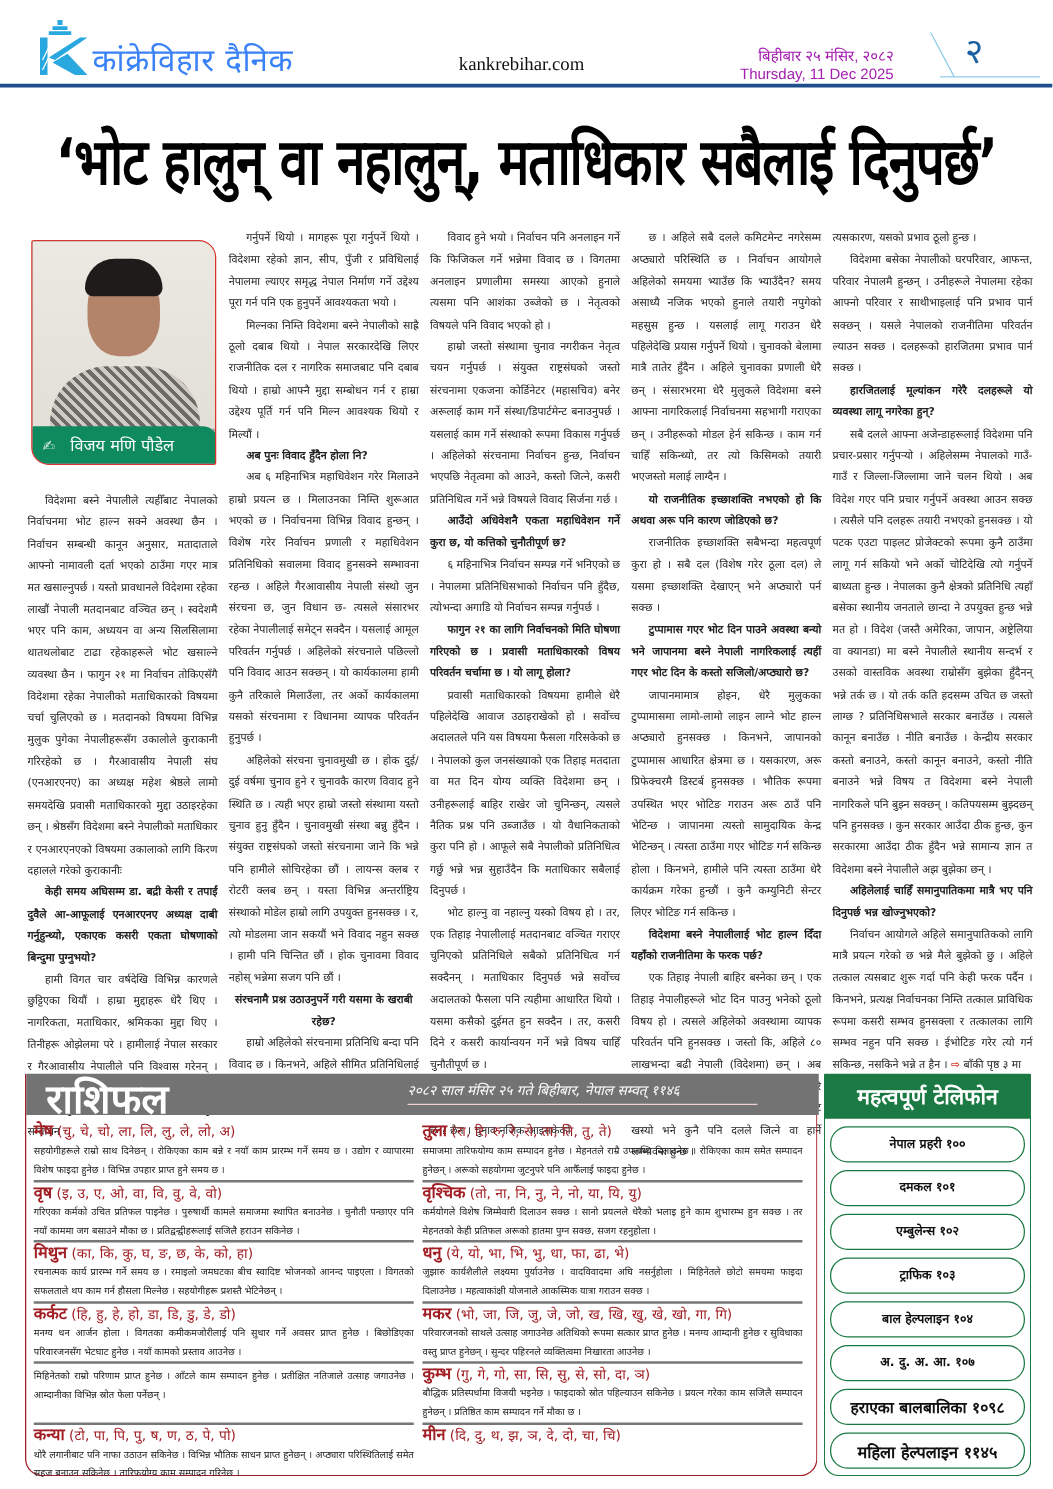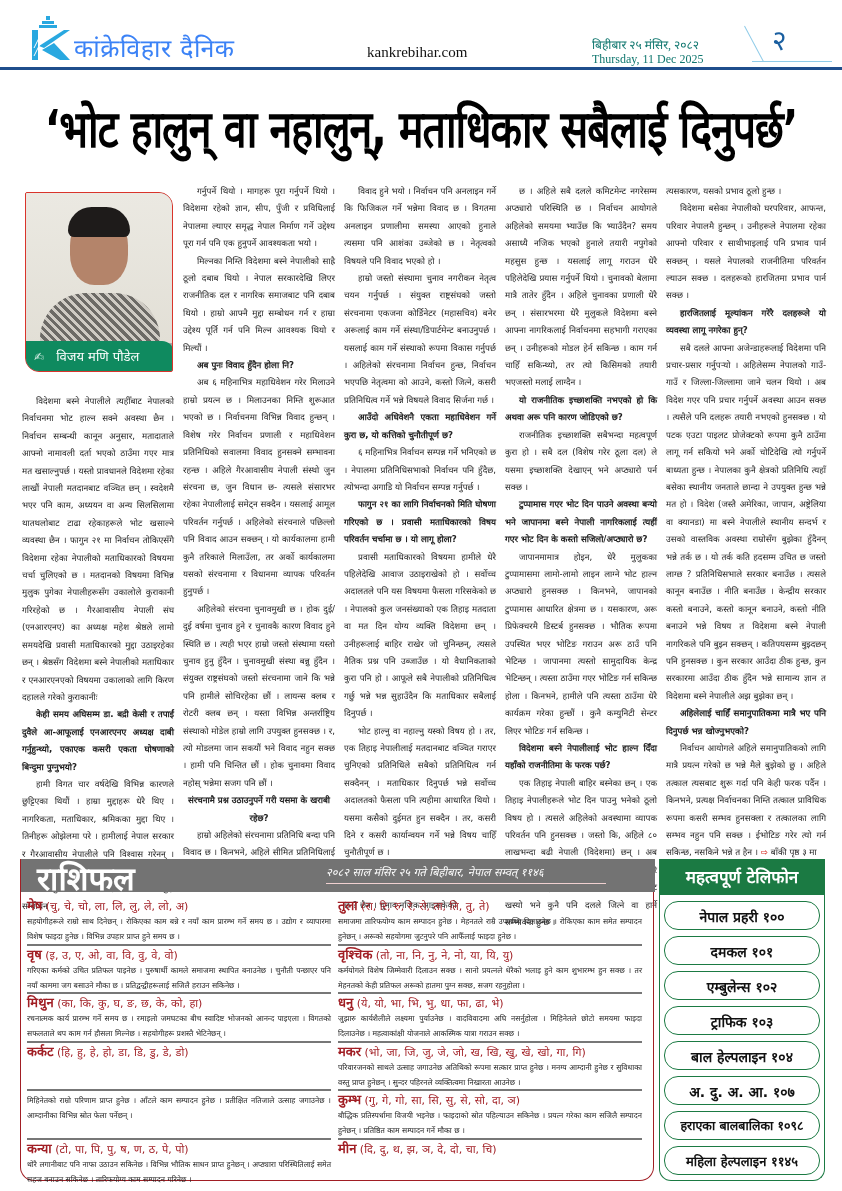--- a/index.html
+++ b/index.html
@@ -4,21 +4,21 @@
 <style>
   * { box-sizing: border-box; margin: 0; padding: 0; }
   html, body { width: 842px; height: 1191px; background: #ffffff; overflow: hidden; }
   body { font-family: "DejaVu Sans", sans-serif; color: #111; position: relative; }
 
   
   .masthead { position: absolute; left: 0; top: 0; width: 842px; height: 70px; }
   .logo { position: absolute; left: 30px; top: 16px; width: 40px; height: 46px; }
   .brand { position: absolute; left: 74px; top: 30px; font-size: 25px; color: #3b82f6; letter-spacing: 0.5px; }
   .website { position: absolute; left: 367px; top: 44px; font-family: "Liberation Serif", serif; font-size: 15px; color: #111; }
-  .date-block { position: absolute; left: 592px; top: 38px; text-align: left; font-family: Liberation Serif, serif; font-size: 12px; line-height: 14px; color: #0f766e; }
+  .date-block { position: absolute; left: 592px; top: 38px; text-align: right; font-family: Liberation Sans, sans-serif; font-size: 12px; line-height: 14px; color: #a21caf; }
   .page-num-wrap { position: absolute; left: 752px; top: 20px; width: 80px; height: 42px; border-bottom: 1px solid #8fcbe8; }
   .page-num-slant { position: absolute; left: -8px; top: 6px; width: 1px; height: 40px; background: #8fcbe8; transform: rotate(-28deg); transform-origin: top; }
   .page-num { position: absolute; left: 20px; top: 0px; font-size: 28px; color: #1a5fa0; }
   .rule { position: absolute; left: 0; top: 67px; width: 842px; height: 3px; background: #1f4e8c; }
 
   
   .headline { position: absolute; left: 0; top: 92px; width: 842px; text-align: center; font-family: "DejaVu Sans", sans-serif; font-weight: bold; font-size: 41px; letter-spacing: -1px; color: #000; transform: scaleY(1.25); transform-origin: top center; }
 
   
   .article { position: absolute; left: 22px; top: 183px; width: 805px; height: 675px; }
@@ -52,21 +52,21 @@
   .signs.right { left: 317px; }
   .sign { height: 46.5px; border-bottom: 2px solid #777; margin-bottom: 2px; }
   .sign:last-child { border-bottom: none; }
   .sign-title { font-size: 11px; line-height: 14px; color: #a11e24; }
   .sign-title b { font-size: 13px; }
   .sign-text { font-size: 7.6px; line-height: 15px; color: #222; text-align: justify; }
 
   
   .phones { position: absolute; left: 659px; top: 859px; width: 166px; height: 322px; border: 1px solid #1b7a43; border-top: none; border-radius: 0 0 12px 12px; }
   .phones-head { width: 164px; height: 36px; background: #1b7a43; color: #fff; font-size: 17px; font-weight: bold; text-align: center; padding-top: 6px; }
-  .phone-item { margin: 6px 4px 0 4px; height: 29px; border: 1px solid #1b7a43; border-radius: 14px; text-align: center; font-size: 14px; font-weight: bold; padding-top: 5px; color: #111; }
+  .phone-item { margin: 6px 4px 0 4px; height: 29px; border: 1px solid #1b7a43; border-radius: 14px; text-align: center; font-size: 10px; font-weight: bold; padding-top: 5px; color: #111; }
 </style>
 </head>
 <body>
 
 <header class="masthead">
   <svg class="logo" viewBox="0 0 40 46">
     <rect x="16" y="0" width="4" height="4" fill="#29a8e0"></rect>
     <rect x="12" y="5" width="12" height="3" fill="#29a8e0"></rect>
     <rect x="9" y="9" width="18" height="3" fill="#29a8e0"></rect>
     <polygon points="2,14 8,14 8,44 2,44" fill="#29a8e0"></polygon>
@@ -167,20 +167,21 @@
     <div class="sign">
       <div class="sign-title"><b>वृष</b> <span>(इ, उ, ए, ओ, वा, वि, वु, वे, वो)</span></div>
       <div class="sign-text">गरिएका कर्मको उचित प्रतिफल पाइनेछ । पुरुषार्थी कामले समाजमा स्थापित बनाउनेछ । चुनौती पन्छाएर पनि नयाँ काममा जग बसाउने मौका छ । प्रतिद्वन्द्वीहरूलाई सजिलै हराउन सकिनेछ ।</div>
     </div>
     <div class="sign">
       <div class="sign-title"><b>मिथुन</b> <span>(का, कि, कु, घ, ङ, छ, के, को, हा)</span></div>
       <div class="sign-text">रचनात्मक कार्य प्रारम्भ गर्ने समय छ । रमाइलो जमघटका बीच स्वादिष्ट भोजनको आनन्द पाइएला । विगतको सफलताले थप काम गर्न हौसला मिल्नेछ । सहयोगीहरू प्रशस्तै भेटिनेछन् ।</div>
     </div>
     <div class="sign">
       <div class="sign-title"><b>कर्कट</b> <span>(हि, हु, हे, हो, डा, डि, डु, डे, डो)</span></div>
+      <div class="sign-text">मनग्य धन आर्जन होला । विगतका कमीकमजोरीलाई पनि सुधार गर्ने अवसर प्राप्त हुनेछ । बिछोडिएका परिवारजनसँग भेटघाट हुनेछ । नयाँ कामको प्रस्ताव आउनेछ ।</div>
     </div>
     <div class="sign">
       <div class="sign-text">मिहिनेतको राम्रो परिणाम प्राप्त हुनेछ । आँटले काम सम्पादन हुनेछ । प्रतीक्षित नतिजाले उत्साह जगाउनेछ । आम्दानीका विभिन्न स्रोत फेला पर्नेछन् ।</div>
     </div>
     <div class="sign">
       <div class="sign-title"><b>कन्या</b> <span>(टो, पा, पि, पु, ष, ण, ठ, पे, पो)</span></div>
       <div class="sign-text">थोरै लगानीबाट पनि नाफा उठाउन सकिनेछ । विभिन्न भौतिक साधन प्राप्त हुनेछन् । अप्ठ्यारा परिस्थितिलाई समेत सहज बनाउन सकिनेछ । तारिफयोग्य काम सम्पादन गरिनेछ ।</div>
     </div>
   </div>
   <div class="signs right">

